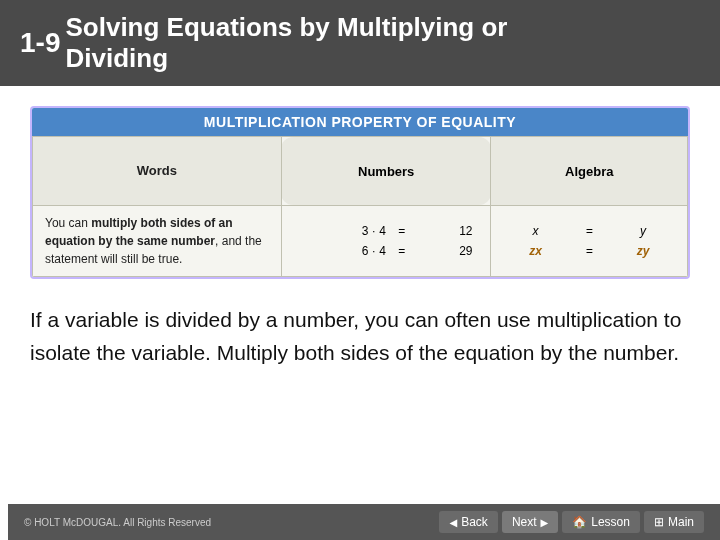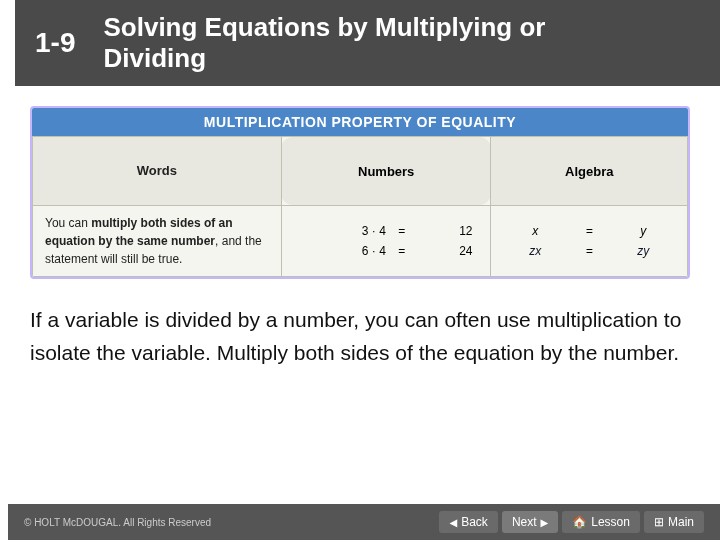--- a/index.html
+++ b/index.html
@@ -12,23 +12,22 @@
       overflow: hidden;
       position: relative;
     }
 
     
     .header {
       background: #4a4a4a;
       padding: 12px 20px 12px 20px;
       display: flex;
       align-items: center;
-      gap: 28px;
+      gap: 5px;
       min-height: 72px;
-      margin-left: 15px;
     }
 
     .lesson-badge {
       background: #4a4a4a;
       color: #ffffff;
       font-size: 28px;
       font-weight: bold;
       white-space: nowrap;
     }
 
@@ -131,22 +130,22 @@
       font-style: italic;
     }
 
     .algebra-table td {
       border: none;
       padding: 2px 4px;
       text-align: center;
     }
 
     .highlight-bold {
-      font-weight: normal;
-      color: #0f172a;
+      font-weight: bold;
+      color: #a16207;
     }
 
     
     .body-text {
       font-size: 21px;
       line-height: 1.6;
       color: #111111;
       margin: 4px 0 0 0;
     }
 
@@ -246,21 +245,21 @@
             <table class="numbers-table">
               <tbody>
                   <tr>
                 <td>3 · 4</td>
                 <td class="eq-sign">=</td>
                 <td>12</td>
               </tr>
               <tr>
                 <td>6 · 4</td>
                 <td class="eq-sign">=</td>
-                <td>24</td>
+                <td>29</td>
               </tr>
             </tbody>
               </table>
           </td>
           <td class="algebra-col">
             <table class="algebra-table">
               <tbody>
                   <tr>
                 <td><em>x</em></td>
                 <td>=</td>

